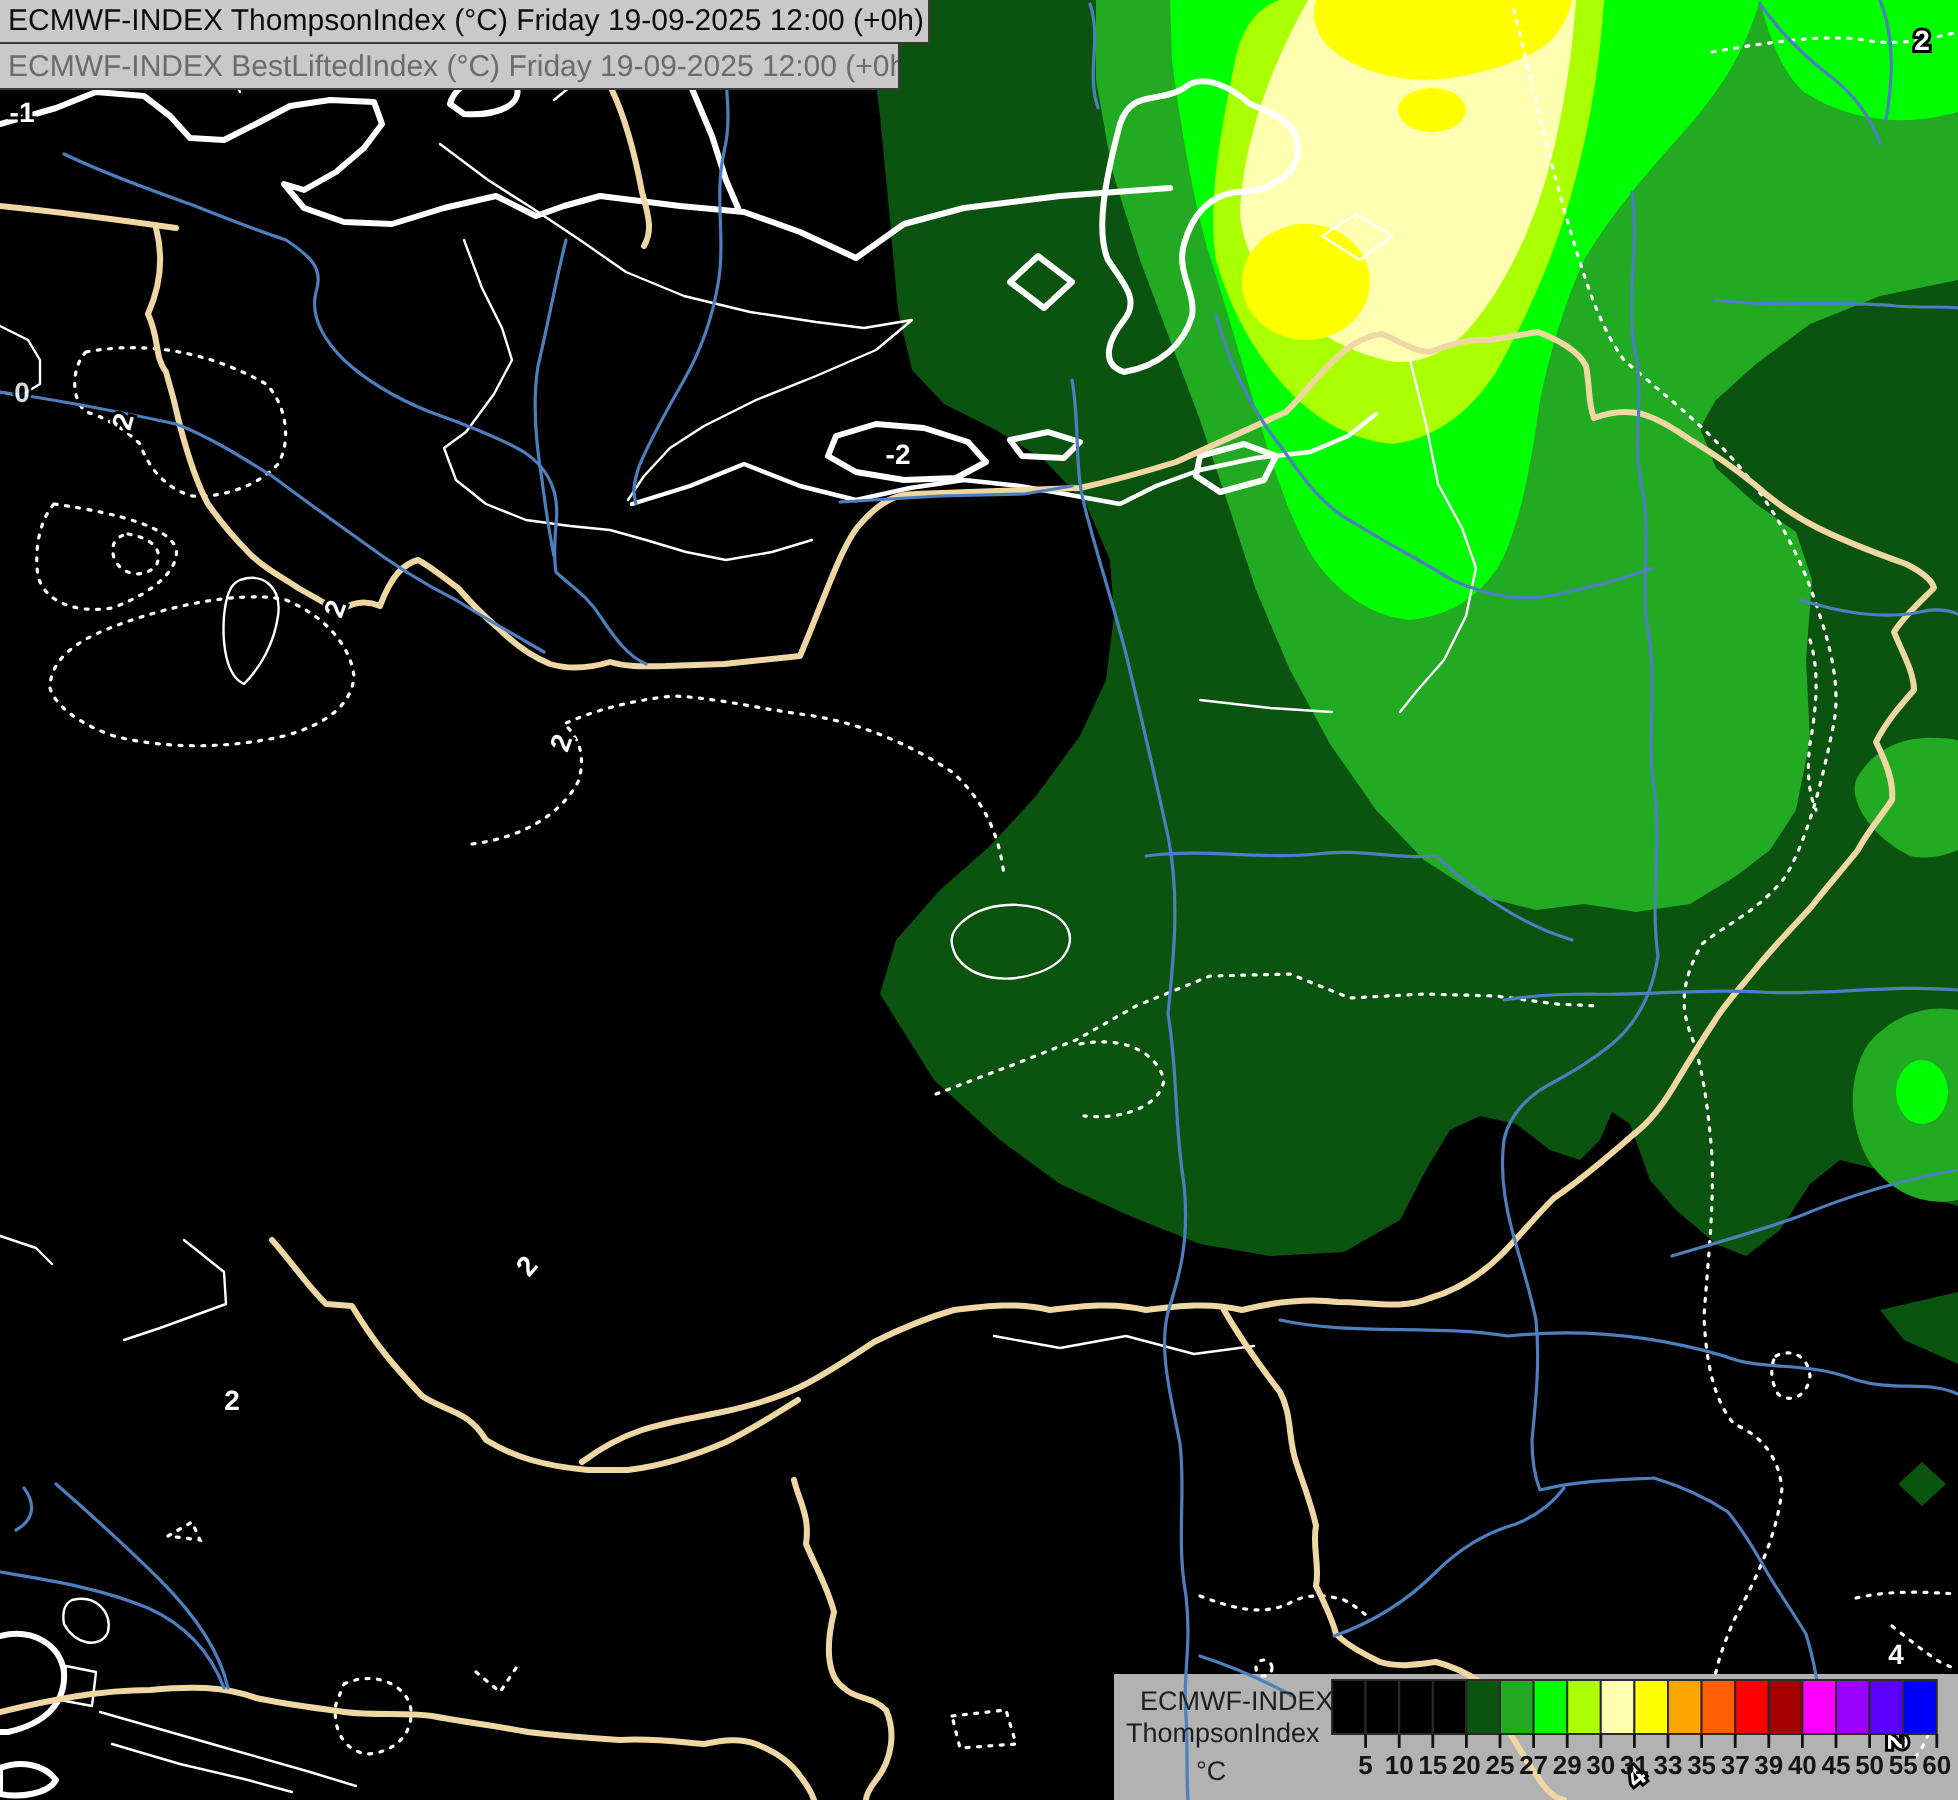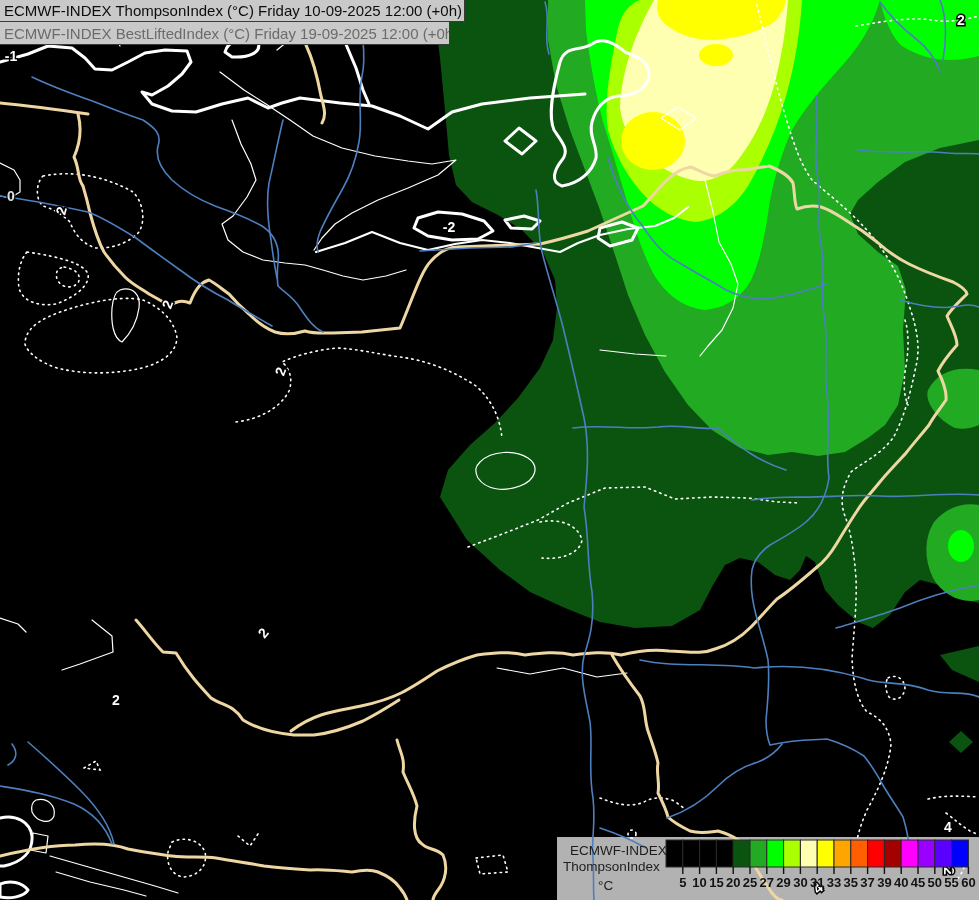--- a/index.html
+++ b/index.html
@@ -25,21 +25,21 @@
   .tick{stroke:#111;stroke-width:1.4;}
   .ticklabel{fill:#141414;font:600 13px "Liberation Sans",sans-serif;text-anchor:middle;}
   .legendtext{fill:#1d1d1d;font:13.5px "Liberation Sans",sans-serif;}
 </style>
 </head>
 <body>
 
 <div id="stage">
 
   <div class="titlebar" id="title1">
-    <span>ECMWF-INDEX ThompsonIndex (°C) Friday 10-09-2025 12:00 (+0h)</span>
+    <span>ECMWF-INDEX ThompsonIndex (°C) Friday 19-09-2025 12:00 (+0h)</span>
   </div>
   <div class="titlebar" id="title2">
     <span>ECMWF-INDEX BestLiftedIndex (°C) Friday 19-09-2025 12:00 (+0h)</span>
   </div>
 
   <svg id="map-svg" width="979" height="900" viewBox="0 0 979 900">
 
     <rect x="0" y="0" width="979" height="900" fill="#000"></rect>
 
     <g id="region-fills">

